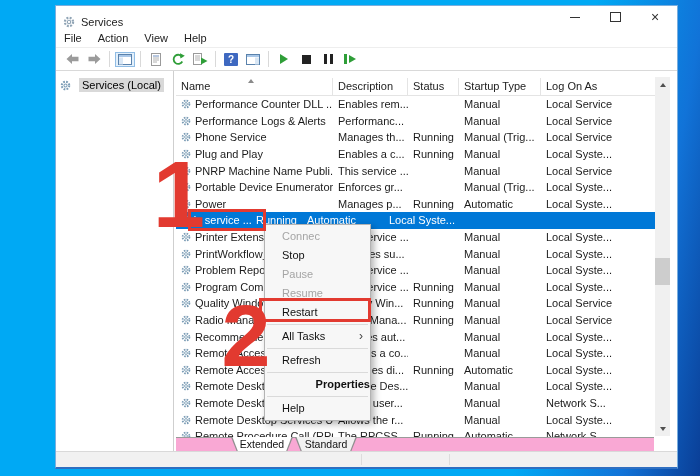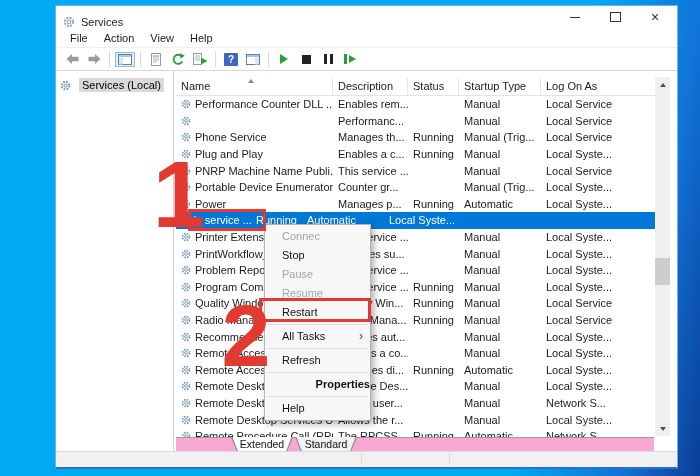--- a/index.html
+++ b/index.html
@@ -10,21 +10,21 @@
           border:1px solid #79aede;border-bottom:2px solid #2f6fc1;box-sizing:border-box;}
   
   .titlebar{height:22px;display:flex;align-items:flex-end;position:relative;background:#fff;}
   .app-icon{margin-left:7px;display:flex;}
   .title-text{font-size:11px;color:#222;margin-left:6px;}
   .win-controls{position:absolute;right:2px;top:0;display:flex;}
   .win-btn{width:40px;height:22px;display:flex;align-items:center;justify-content:center;color:#333;font-size:14px;cursor:default;}
   .min-glyph{width:10px;height:0;border-top:1px solid #333;}
   .max-glyph{width:9px;height:8px;border:1px solid #333;}
   
-  .menubar{height:19px;display:flex;align-items:center;padding-left:6px;}
+  .menubar{height:19px;display:flex;align-items:center;}
   .menubar-item{font-size:11px;color:#222;padding:2px 8px;}
   
   .toolbar{height:24px;display:flex;align-items:center;padding-left:5px;border-top:1px solid #eeeeee;border-bottom:1px solid #d9d9d9;box-sizing:border-box;}
   .tb-sep{width:1px;height:16px;background:#d9d9d9;margin:0 4px;}
   .tb-btn{height:20px;min-width:20px;display:flex;align-items:center;justify-content:center;margin:0 1px;}
   .tb-active{border:1px solid #90bce4;background:#e3f0fb;padding:1px 2px;display:flex;align-items:center;}
   .help-box{width:14px;height:13px;background:#3e68c0;color:#fff;font-size:10px;font-weight:bold;display:flex;align-items:center;justify-content:center;border-radius:1px;}
   .play-tri{width:0;height:0;border-left:8px solid #2f9e38;border-top:5px solid transparent;border-bottom:5px solid transparent;display:inline-block;}
   .play-tri.small{border-left-width:7px;border-top-width:4.5px;border-bottom-width:4.5px;}
   .stop-sq{width:9px;height:9px;background:#222;display:inline-block;}
@@ -229,20 +229,21 @@
             <div class="cell col-logon">Local Service</div>
           </div>
           <div class="lv-row">
             <div class="cell col-name">
               <span class="gear-ic">
                 <svg width="10" height="10" viewBox="0 0 12 12">
                   <circle cx="6" cy="6" r="4.1" fill="none" stroke="#7b9cb5" stroke-width="2.2" stroke-dasharray="1.9 1.35"></circle>
                   <circle cx="6" cy="6" r="1.7" fill="#fff" stroke="#7b9cb5" stroke-width="1.1"></circle>
                 </svg>
               </span>
+              <span>Performance Logs &amp; Alerts</span>
             </div>
             <div class="cell col-desc">Performanc...</div>
             <div class="cell col-status"></div>
             <div class="cell col-startup">Manual</div>
             <div class="cell col-logon">Local Service</div>
           </div>
           <div class="lv-row">
             <div class="cell col-name">
               <span class="gear-ic">
                 <svg width="10" height="10" viewBox="0 0 12 12">
@@ -290,21 +291,21 @@
           <div class="lv-row">
             <div class="cell col-name">
               <span class="gear-ic">
                 <svg width="10" height="10" viewBox="0 0 12 12">
                   <circle cx="6" cy="6" r="4.1" fill="none" stroke="#7b9cb5" stroke-width="2.2" stroke-dasharray="1.9 1.35"></circle>
                   <circle cx="6" cy="6" r="1.7" fill="#fff" stroke="#7b9cb5" stroke-width="1.1"></circle>
                 </svg>
               </span>
               <span>Portable Device Enumerator...</span>
             </div>
-            <div class="cell col-desc">Counter gr...</div>
+            <div class="cell col-desc">Enforces gr...</div>
             <div class="cell col-status"></div>
             <div class="cell col-startup">Manual (Trig...</div>
             <div class="cell col-logon">Local Syste...</div>
           </div>
           <div class="lv-row">
             <div class="cell col-name">
               <span class="gear-ic">
                 <svg width="10" height="10" viewBox="0 0 12 12">
                   <circle cx="6" cy="6" r="4.1" fill="none" stroke="#7b9cb5" stroke-width="2.2" stroke-dasharray="1.9 1.35"></circle>
                   <circle cx="6" cy="6" r="1.7" fill="#fff" stroke="#7b9cb5" stroke-width="1.1"></circle>

